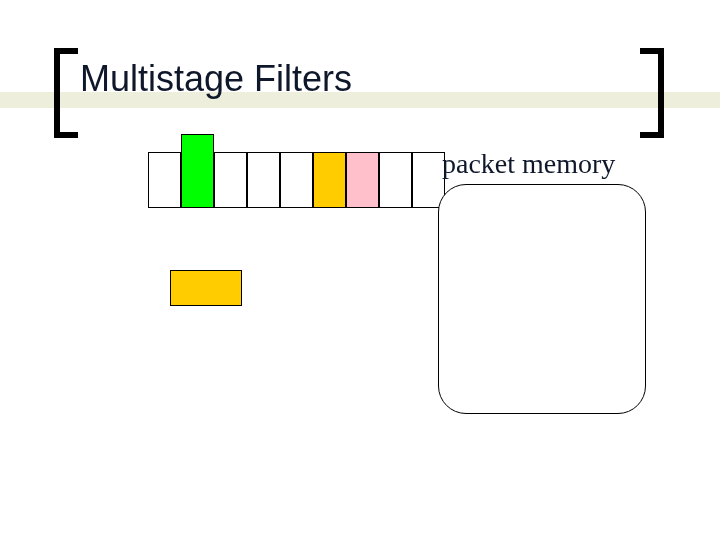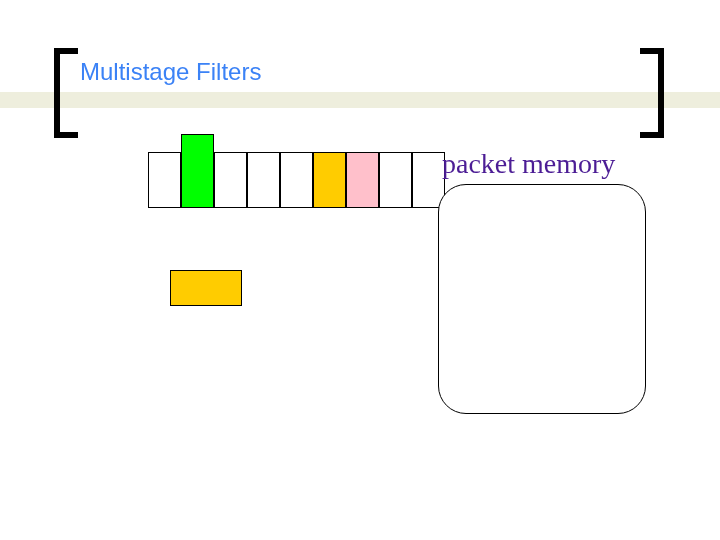--- a/index.html
+++ b/index.html
@@ -33,22 +33,22 @@
     border-right: none;
   }
   .title-bracket-right {
     right: 56px;
     border-left: none;
   }
   .title {
     position: absolute;
     left: 80px;
     top: 58px;
-    font-size: 24px;
-    color: #3b82f6;
+    font-size: 36px;
+    color: #0f172a;
   }
   .filter-array {
     position: absolute;
     left: 148px;
     top: 152px;
     display: flex;
   }
   .cell {
     width: 33px;
     height: 56px;
@@ -68,21 +68,21 @@
     height: 34px;
     background: #ffcc00;
     border: 1px solid #000;
   }
   .mem-label {
     position: absolute;
     left: 442px;
     top: 148px;
     font-family: "Times New Roman", Times, serif;
     font-size: 28px;
-    color: #4c1d95;
+    color: #0f172a;
   }
   .memory-box {
     position: absolute;
     left: 438px;
     top: 184px;
     width: 206px;
     height: 228px;
     border: 1.5px solid #000;
     border-radius: 28px;
     background: #ffffff;

